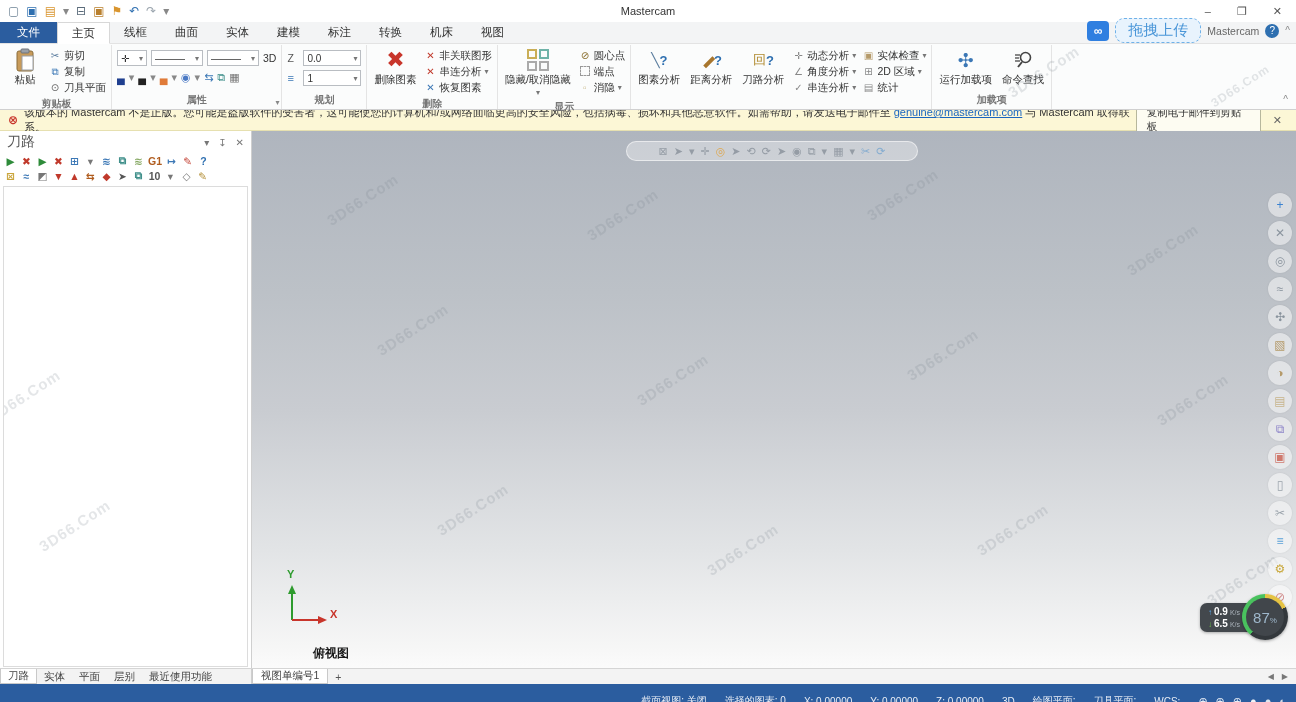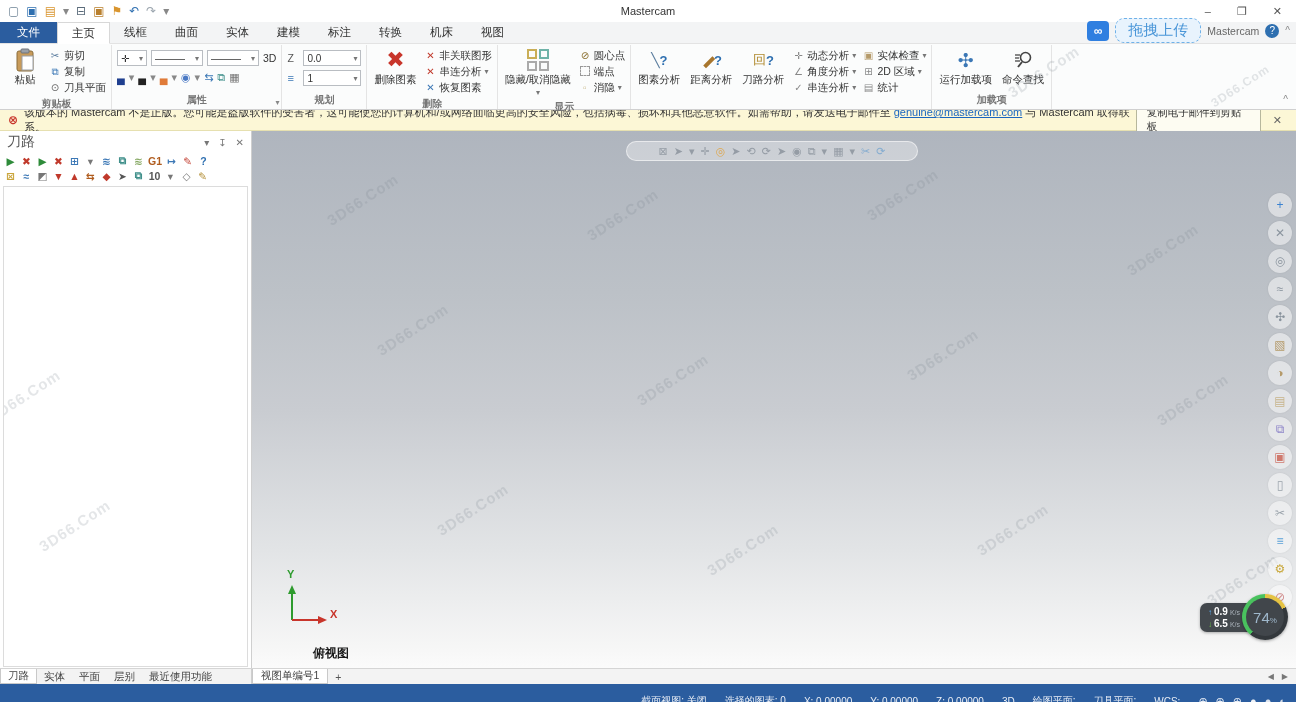--- a/index.html
+++ b/index.html
@@ -514,21 +514,21 @@
             <span>0.9</span>
             <span class="u">K/s</span>
           </span>
         <span class="grow">
             <span class="dn-ar">↓</span>
             <span>6.5</span>
             <span class="u">K/s</span>
           </span>
       </div>
       <div class="gring">
-        <span class="gval"><span>74</span><span class="pct">%</span></span>
+        <span class="gval"><span>87</span><span class="pct">%</span></span>
       </div>
     </div>
   </div>
 </div>
 
 <div class="sheetstrip">
   <div class="lp-tabs">
     <span class="lp-tab active">刀路</span>
     <span class="lp-tab">实体</span>
     <span class="lp-tab">平面</span>

